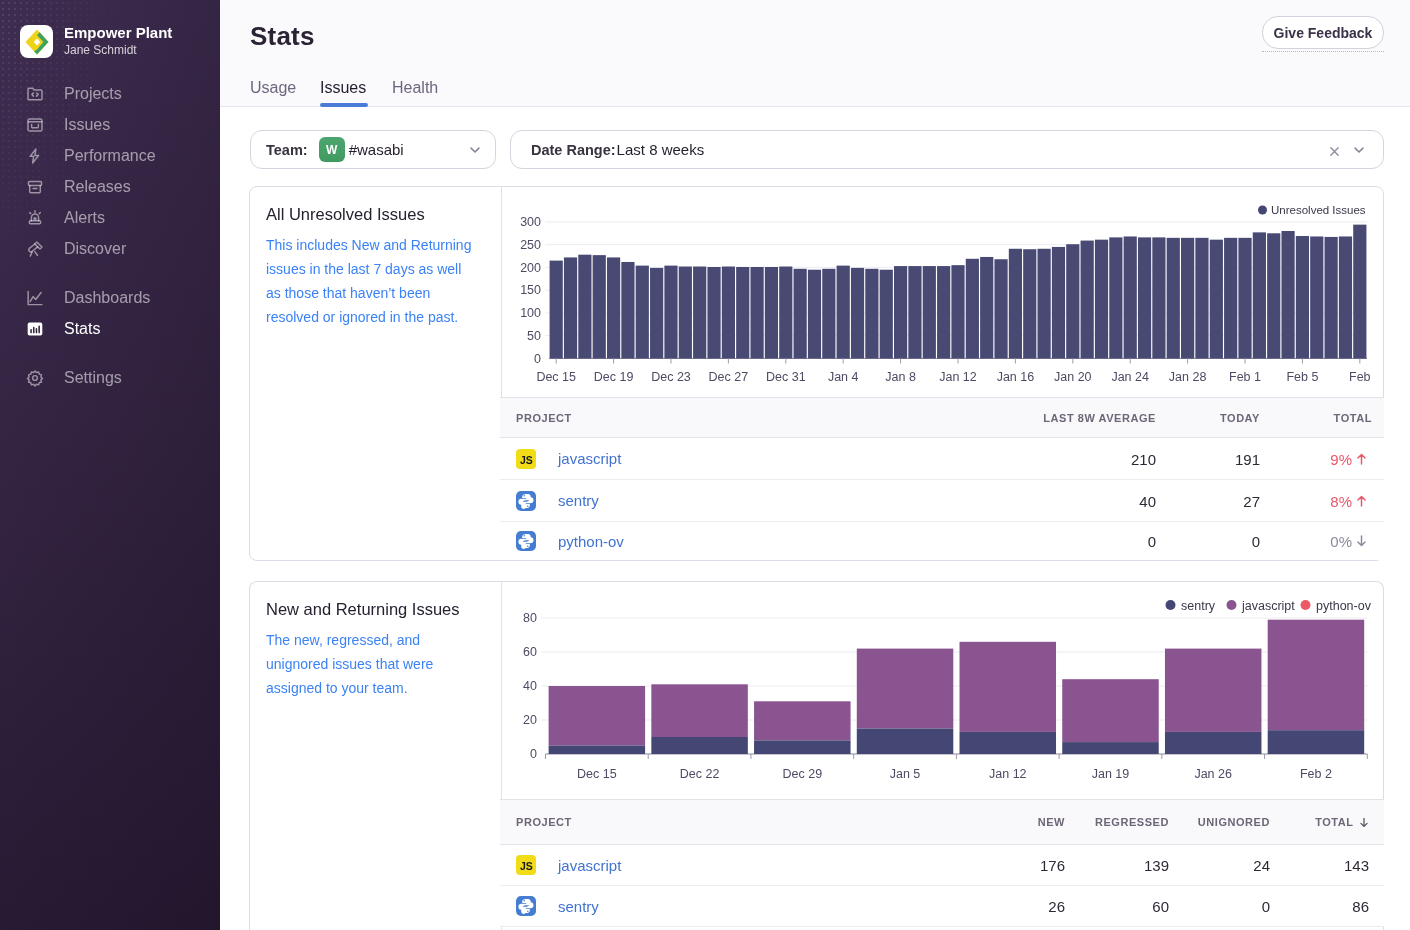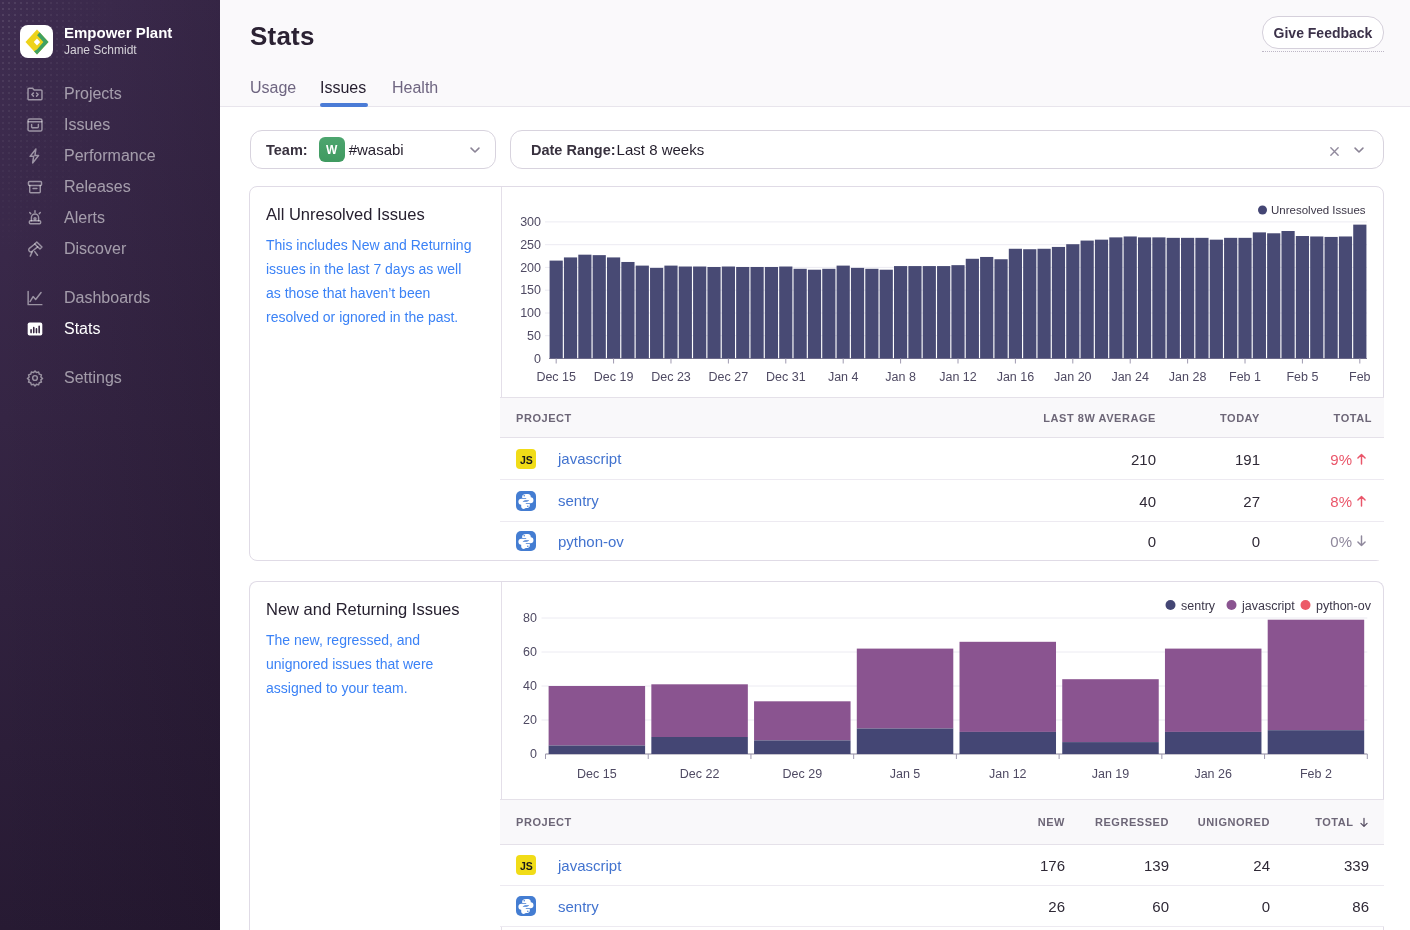--- a/index.html
+++ b/index.html
@@ -315,21 +315,21 @@
         <div class="pcell">
           <svg width="20" height="20" viewBox="0 0 20 20" style="flex:none">
             <rect x="0" y="0" width="20" height="20" rx="4" fill="#f1dc17"></rect>
             <text x="10.4" y="15" text-anchor="middle" font-size="10.5" font-weight="bold" fill="#19191c" font-family="Liberation Sans,sans-serif">JS</text>
           </svg>
           <a>javascript</a>
         </div>
         <span class="num" style="right:319px">176</span>
         <span class="num" style="right:215px">139</span>
         <span class="num" style="right:114px">24</span>
-        <span class="num" style="right:15px">339</span>
+        <span class="num" style="right:15px">143</span>
       </div>
       <div class="trow" style="top:86px;height:41px;border-bottom:1px solid #edeaf1">
         <div class="pcell">
           <svg width="20" height="20" viewBox="0 0 20 20" style="flex:none">
             <rect x="0" y="0" width="20" height="20" rx="5" fill="#447dd2"></rect>
             <path d="M10.1 2.9c-2.5 0-3.9 1.0-3.9 2.4v1.8h4.0v0.6H5.2c-1.6 0-2.8 1.1-2.8 3.0 0 1.9 1.1 3.0 2.7 3.0h1.5v-1.9c0-1.5 1.3-2.5 2.8-2.5h3.1c1.3 0 2.2-1.0 2.2-2.2V5.3c0-1.4-1.2-2.4-2.6-2.4z" fill="#fff"></path>
             <path d="M9.9 17.1c2.5 0 3.9-1.0 3.9-2.4v-1.8h-4.0v-0.6h4.9c1.6 0 2.8-1.1 2.8-3.0 0-1.9-1.1-3.0-2.7-3.0h-1.5v1.9c0 1.5-1.3 2.5-2.8 2.5H7.4c-1.3 0-2.2 1.0-2.2 2.2v2.7c0 1.4 1.2 2.4 2.6 2.4z" fill="#fff"></path>
             <circle cx="8.2" cy="4.7" r="0.75" fill="#447dd2"></circle>
             <circle cx="11.8" cy="15.3" r="0.75" fill="#447dd2"></circle>
           </svg>

